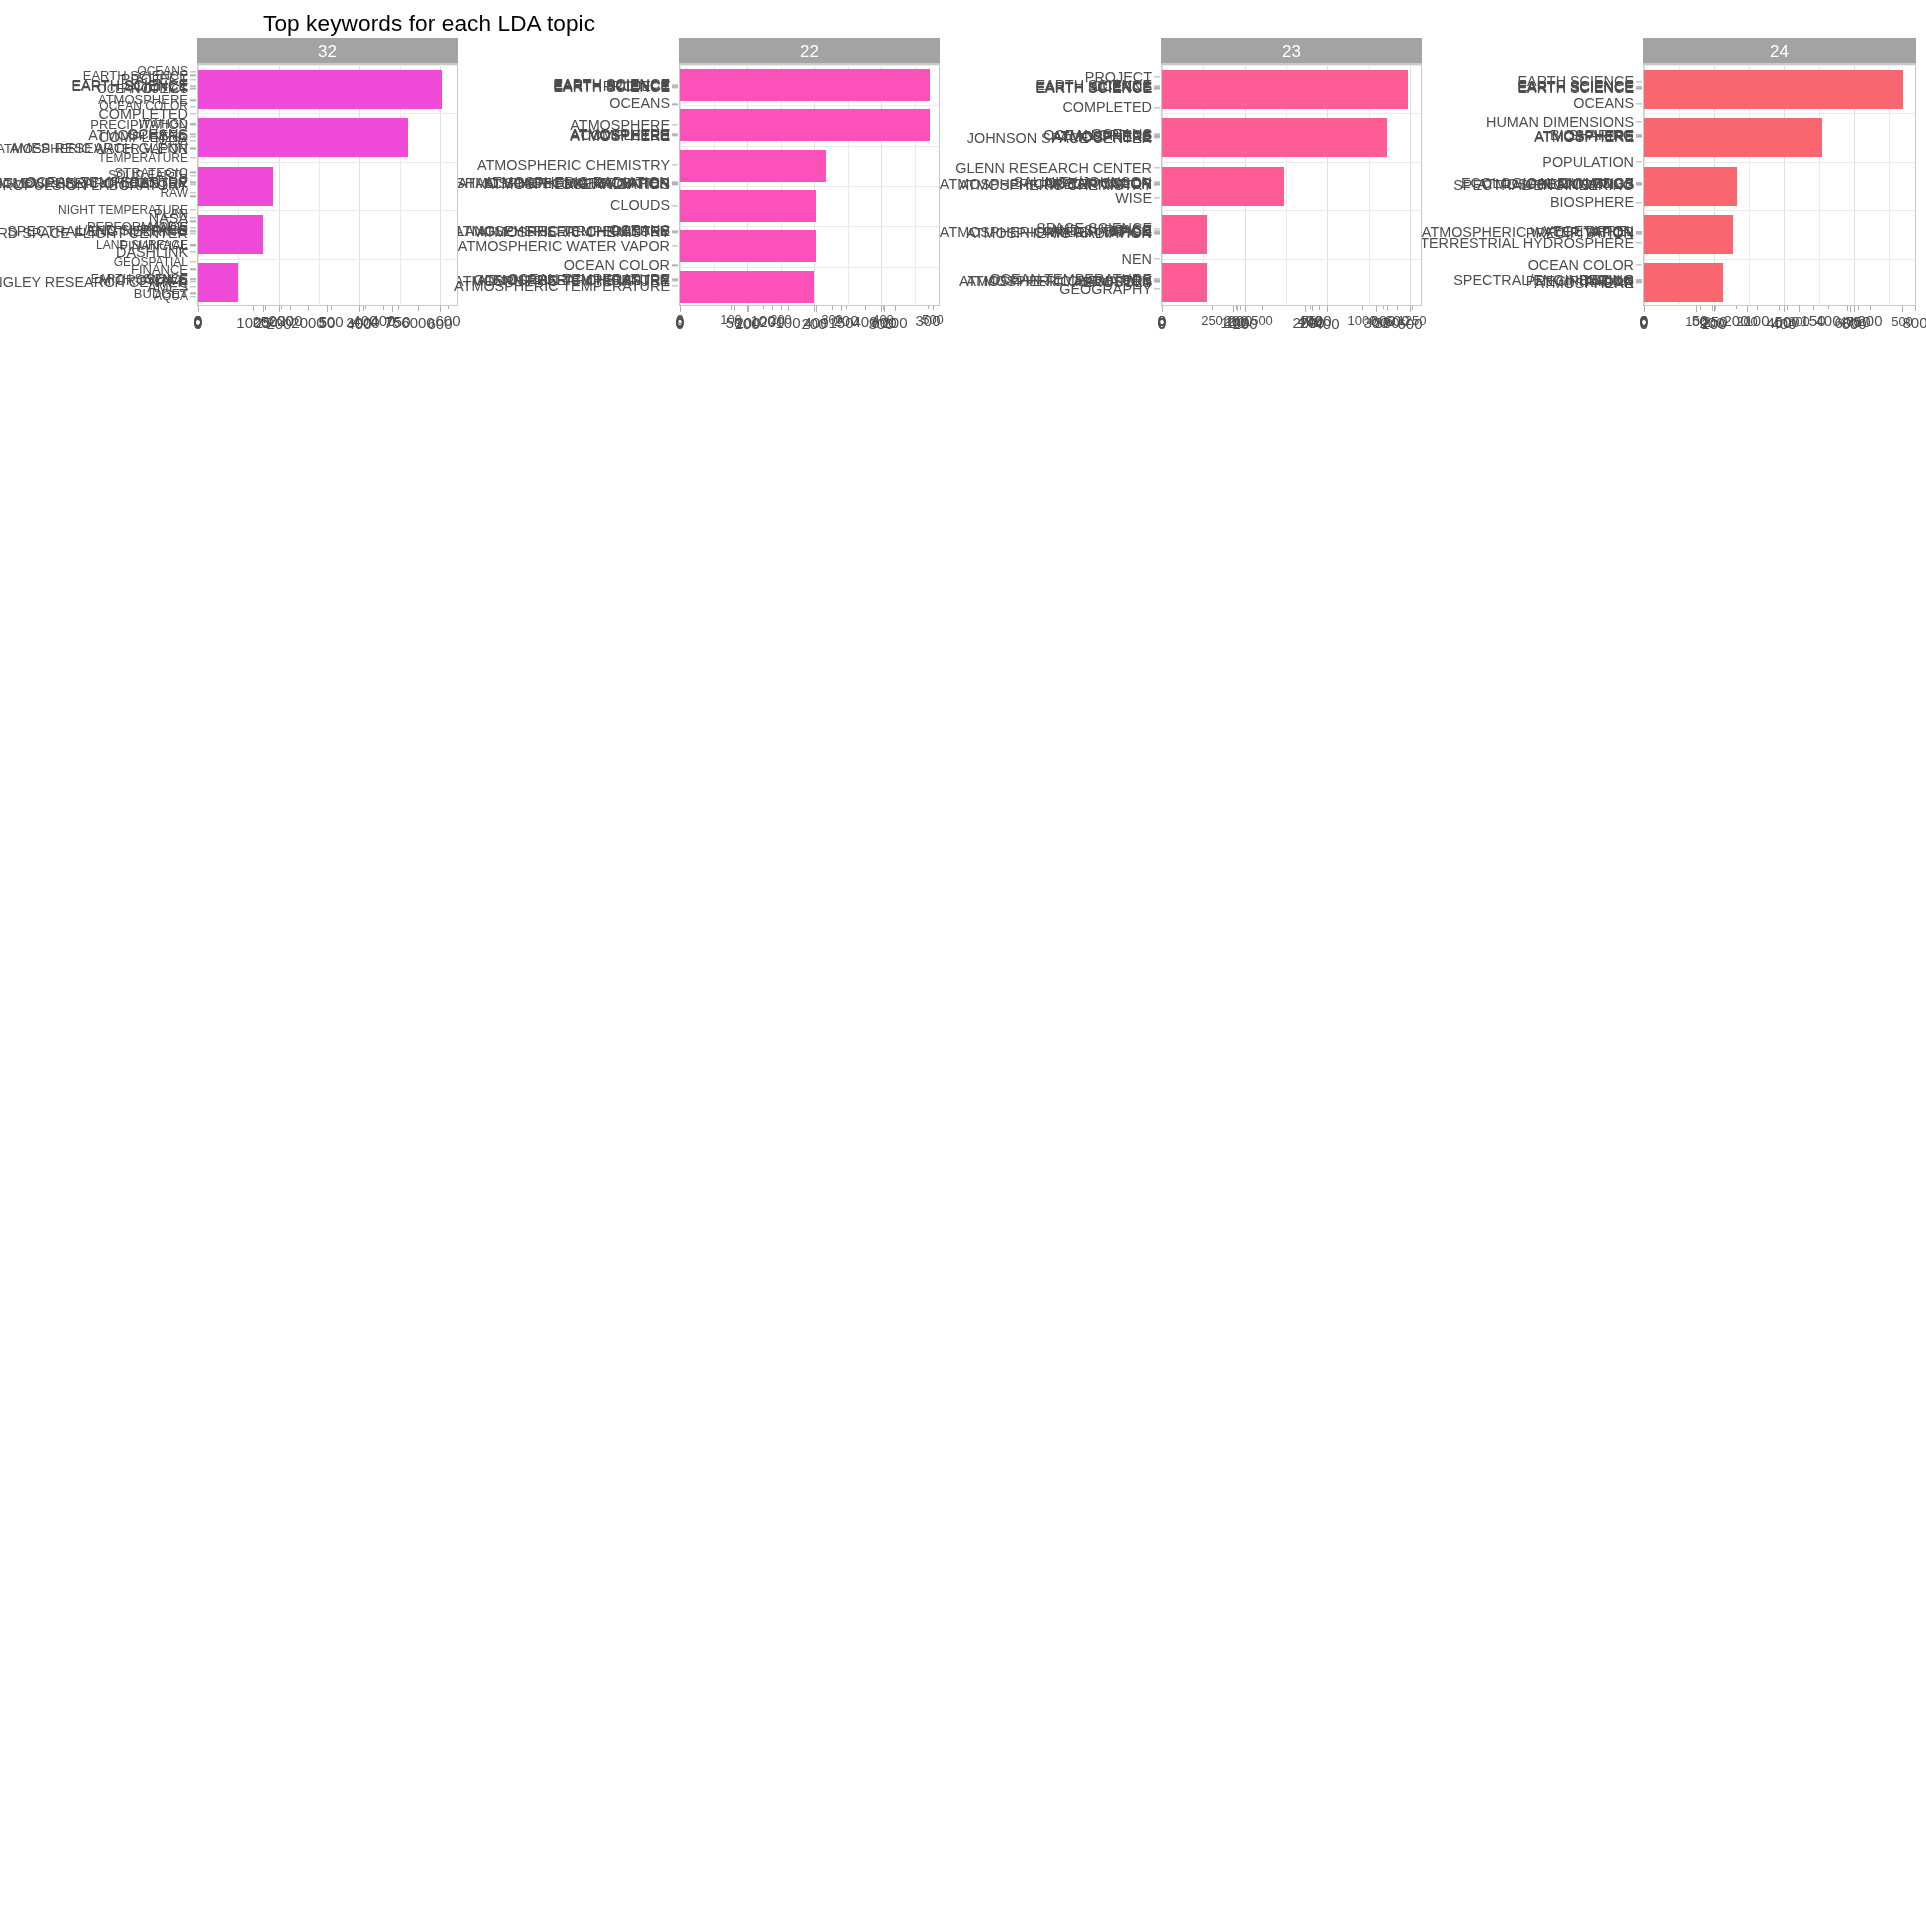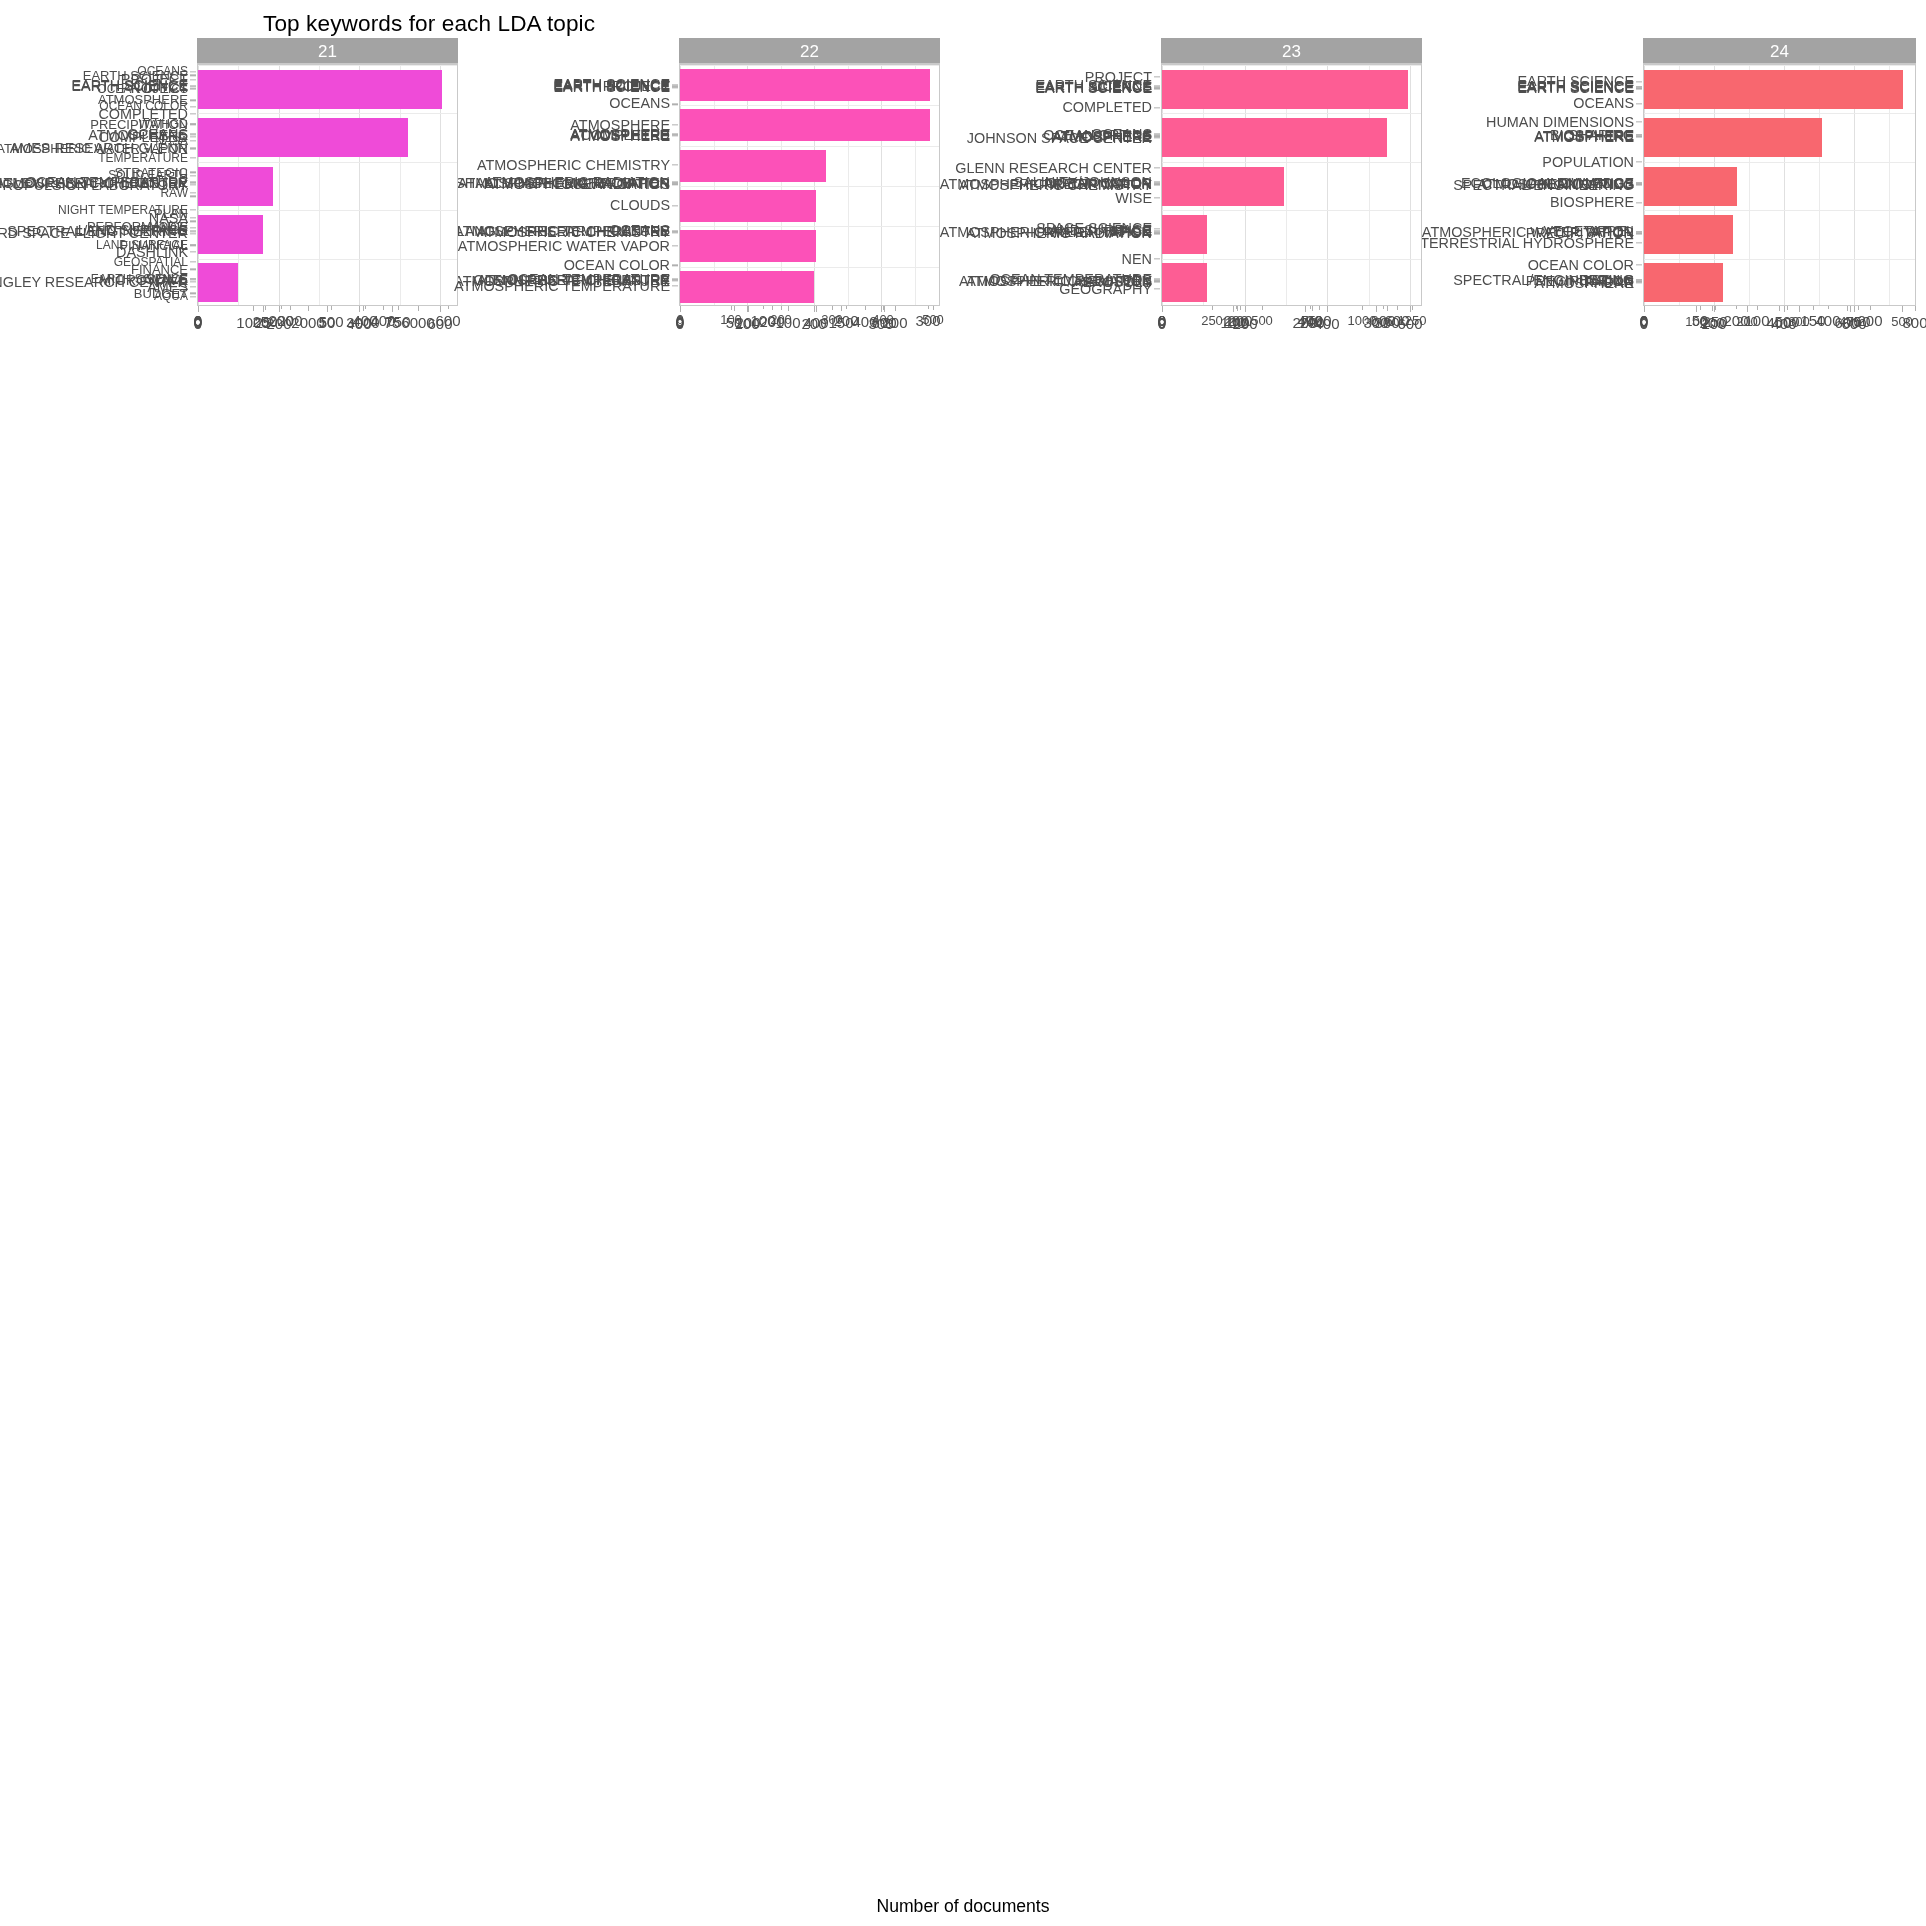--- a/index.html
+++ b/index.html
@@ -1114,21 +1114,21 @@
             <div class="xlab" style="left: 155px; font-size: 13px;">300</div>
             <div class="xtick" style="left: 206px; top: 0px;"></div>
             <div class="xlab" style="left: 206px; font-size: 13px;">400</div>
             <div class="xtick" style="left: 258px; top: 0px;"></div>
             <div class="xlab" style="left: 258px; font-size: 13px;">500</div>
           </div>
         </div>
       </div>
       <div class="panel" style="grid-area: 6 / 1 / span 1;">
         <div class="panel-inner">
-          <div class="strip" style="left: 197px; width: 261px;">21</div>
+          <div class="strip" style="left: 197px; width: 261px;">32</div>
           <div class="plotbox" style="left: 197px; top: 26px; width: 261px; height: 242px;">
             <div class="gl-v major" style="left: 0px;"></div>
             <div class="gl-v" style="left: 40px;"></div>
             <div class="gl-v major" style="left: 81px;"></div>
             <div class="gl-v" style="left: 121px;"></div>
             <div class="gl-v major" style="left: 161px;"></div>
             <div class="gl-v" style="left: 202px;"></div>
             <div class="gl-v major" style="left: 242px;"></div>
             <div class="gl-h" style="top: 0px;"></div>
             <div class="gl-h" style="top: 48px;"></div>
@@ -1303,15 +1303,14 @@
             <div class="xtick" style="left: 70px; top: 0px;"></div>
             <div class="xlab" style="left: 70px; font-size: 15px;">200</div>
             <div class="xtick" style="left: 140px; top: 0px;"></div>
             <div class="xlab" style="left: 140px; font-size: 15px;">400</div>
             <div class="xtick" style="left: 210px; top: 0px;"></div>
             <div class="xlab" style="left: 210px; font-size: 15px;">600</div>
           </div>
         </div>
       </div>
     </div>
-  <div id="xaxis-title">Number of documents</div>
 </div>
 
 
 </body></html>

